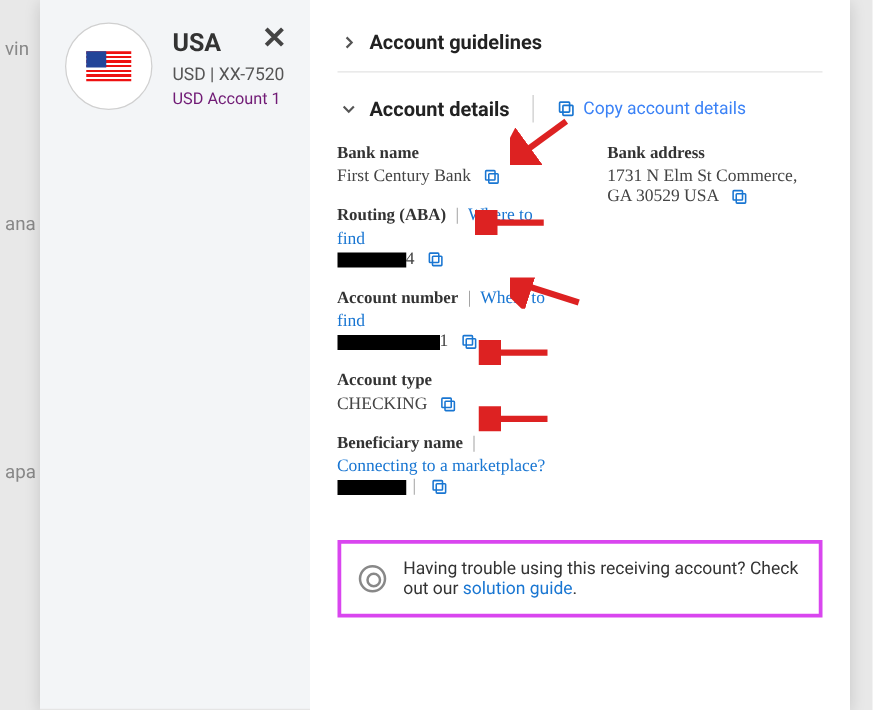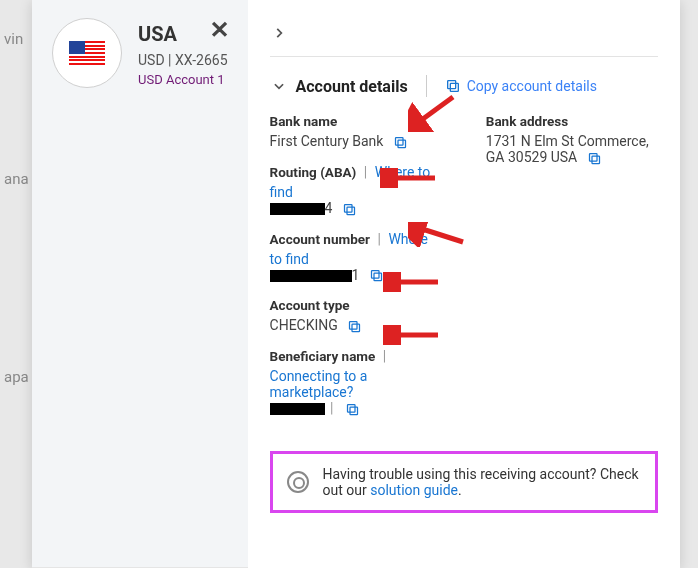--- a/index.html
+++ b/index.html
@@ -98,21 +98,21 @@
   .details-row {
     display: flex;
     align-items: center;
     padding: 12px 0 10px 0;
     text-align: center;
   }
   .vert-sep { width:1px; height: 22px; background:#ccc; margin:0 18px; }
   .copy-link { color:#3b82f6; font-size:14px; cursor:pointer; display:inline-flex; align-items:center; }
   .copy-icon { width:16px; height:16px; margin-right:6px; stroke:#1976d2; }
   .small-copy { width:15px; height:15px; margin-left:6px; stroke:#1976d2; cursor:pointer; display:inline-block; vertical-align:middle;}
-  .fields-wrap { display:flex; gap: 44px; margin-top: 6px;}
+  .fields-wrap { display:flex; gap: 44px; margin-top: 6px; font-family: Liberation Serif, serif;}
   .col { flex:1; }
   .field { margin-bottom: 14px; }
   .flabel { font-weight:700; font-size:13.5px; color:#333; margin-bottom:4px; display:inline-block;}
   .fvalue { font-size:14px; color:#444; }
   .pipe { color:#999; margin:0 4px; }
   .link { color:#1976d2; cursor:pointer; }
   .redact { display:inline-block; background:#000; height:12px; vertical-align:middle; }
   .info-box {
     border:3px solid #d946ef;
     padding: 12px 14px;
@@ -139,34 +139,35 @@
 <div class="bg-text" style="top:368px;">apa</div>
 
 <div class="modal">
 
   <div class="modal-header">
     <div class="flag-circle">
       <div class="flag"></div>
     </div>
     <div class="header-titles">
       <div class="country-name">USA</div>
-      <div class="account-meta">USD | XX-2665</div>
+      <div class="account-meta">USD | XX-7520</div>
       <div class="account-sub">USD Account 1</div>
     </div>
     <div class="close-btn">✕</div>
   </div>
 
   <div class="modal-body">
 
     <div class="section-row">
       <span class="section-chevron chev">
         <svg width="14" height="14" viewBox="0 0 24 24" fill="none" stroke="#555" stroke-width="3">
             <polyline points="9 5 16 12 9 19"></polyline>
           </svg>
       </span>
+      <span class="section-title">Account guidelines</span>
     </div>
 
     <div class="divider"></div>
 
     <div class="details-row">
       <span class="section-chevron chev" style="cursor:pointer;">
         <svg width="14" height="14" viewBox="0 0 24 24" fill="none" stroke="#555" stroke-width="3">
             <polyline points="5 9 12 16 19 9"></polyline>
           </svg>
       </span>

